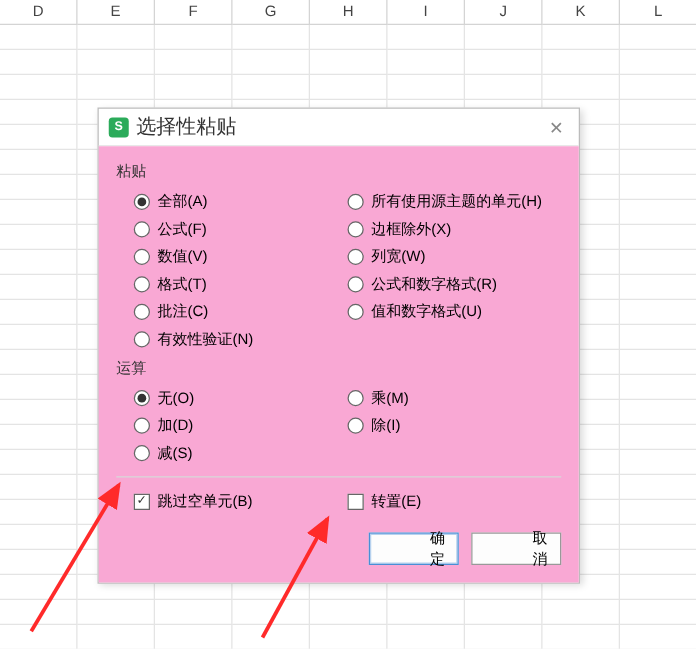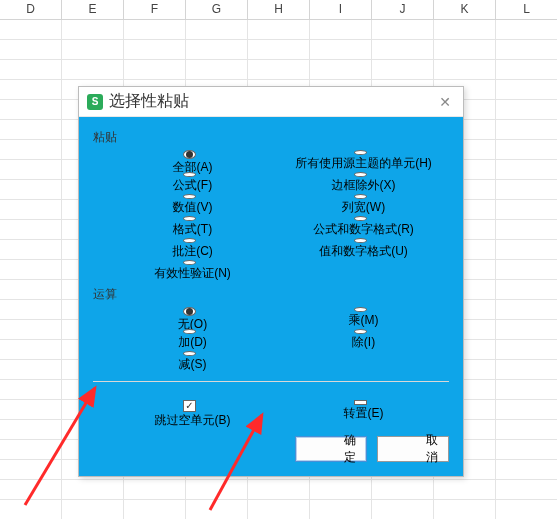--- a/index.html
+++ b/index.html
@@ -90,40 +90,39 @@
       height: 20px;
       display: flex;
       align-items: center;
       justify-content: center;
       color: #888;
       font-size: 14px;
       cursor: pointer;
     }
     .dialog-body {
       padding: 8px 14px 14px 14px;
-      background: #0ea5e9;
+      background: #f9a8d4;
     }
     .section-label {
       margin: 4px 0 4px 0;
       color: #333;
       font-size: 12px;
     }
     .radio-grid {
       display: flex;
       padding-left: 14px;
     }
     .radio-col {
       flex: 1;
     }
     .radio-item, .check-item {
       display: flex;
       align-items: center;
       height: 22px;
       cursor: pointer;
-      flex-direction: column;
     }
     .radio-circle {
       width: 13px;
       height: 13px;
       border: 1px solid #666;
       border-radius: 50%;
       margin-right: 6px;
       display: flex;
       align-items: center;
       justify-content: center;
@@ -153,21 +152,21 @@
       content: "✓";
     }
     .divider {
       height: 1px;
       background: #d8d8d8;
       margin: 8px 0;
     }
     .bottom-row {
       display: flex;
       padding-left: 14px;
-      margin-top: 18px;
+      margin-top: 8px;
     }
     .bottom-row .radio-col {
       flex: 1;
     }
     .button-row {
       display: flex;
       justify-content: flex-end;
       gap: 10px;
       margin-top: 14px;
     }

